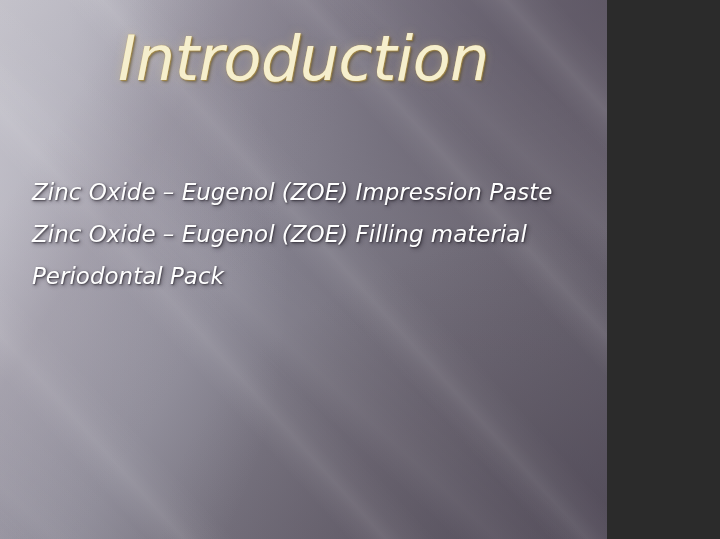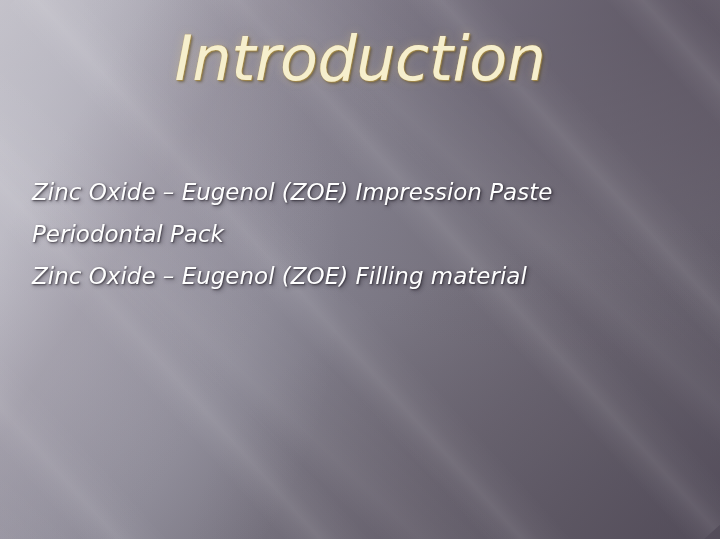--- a/index.html
+++ b/index.html
@@ -2,21 +2,21 @@
 <html><head>
 <meta charset="utf-8">
 <style>
   html, body {
     margin: 0;
     padding: 0;
     background: #2b2b2b;
   }
   #slide {
     position: relative;
-    width: 720px;
+    width: 607px;
     height: 539px;
     overflow: hidden;
     font-family: "DejaVu Sans", sans-serif;
     
     background:
       linear-gradient(128deg,
         #c3c1c9 0%,
         #b7b5bf 10%,
         #a5a2ae 22%,
         #918e9b 35%,
@@ -161,17 +161,17 @@
   <div class="tint-br"></div>
   <div class="tint-l"></div>
   <div class="streaks-a"></div>
   <div class="streaks-b"></div>
   <div class="veil"></div>
 
   <div class="title">Introduction</div>
 
   <div class="body-block">
     <div class="body-line">Zinc  Oxide – Eugenol (ZOE)  Impression  Paste</div>
+    <div class="body-line">Zinc  Oxide – Eugenol (ZOE) Filling  material</div>
     <div class="body-line">Periodontal  Pack</div>
-    <div class="body-line">Zinc  Oxide – Eugenol (ZOE) Filling  material</div>
   </div>
 
 </div>
 
 </body></html>

